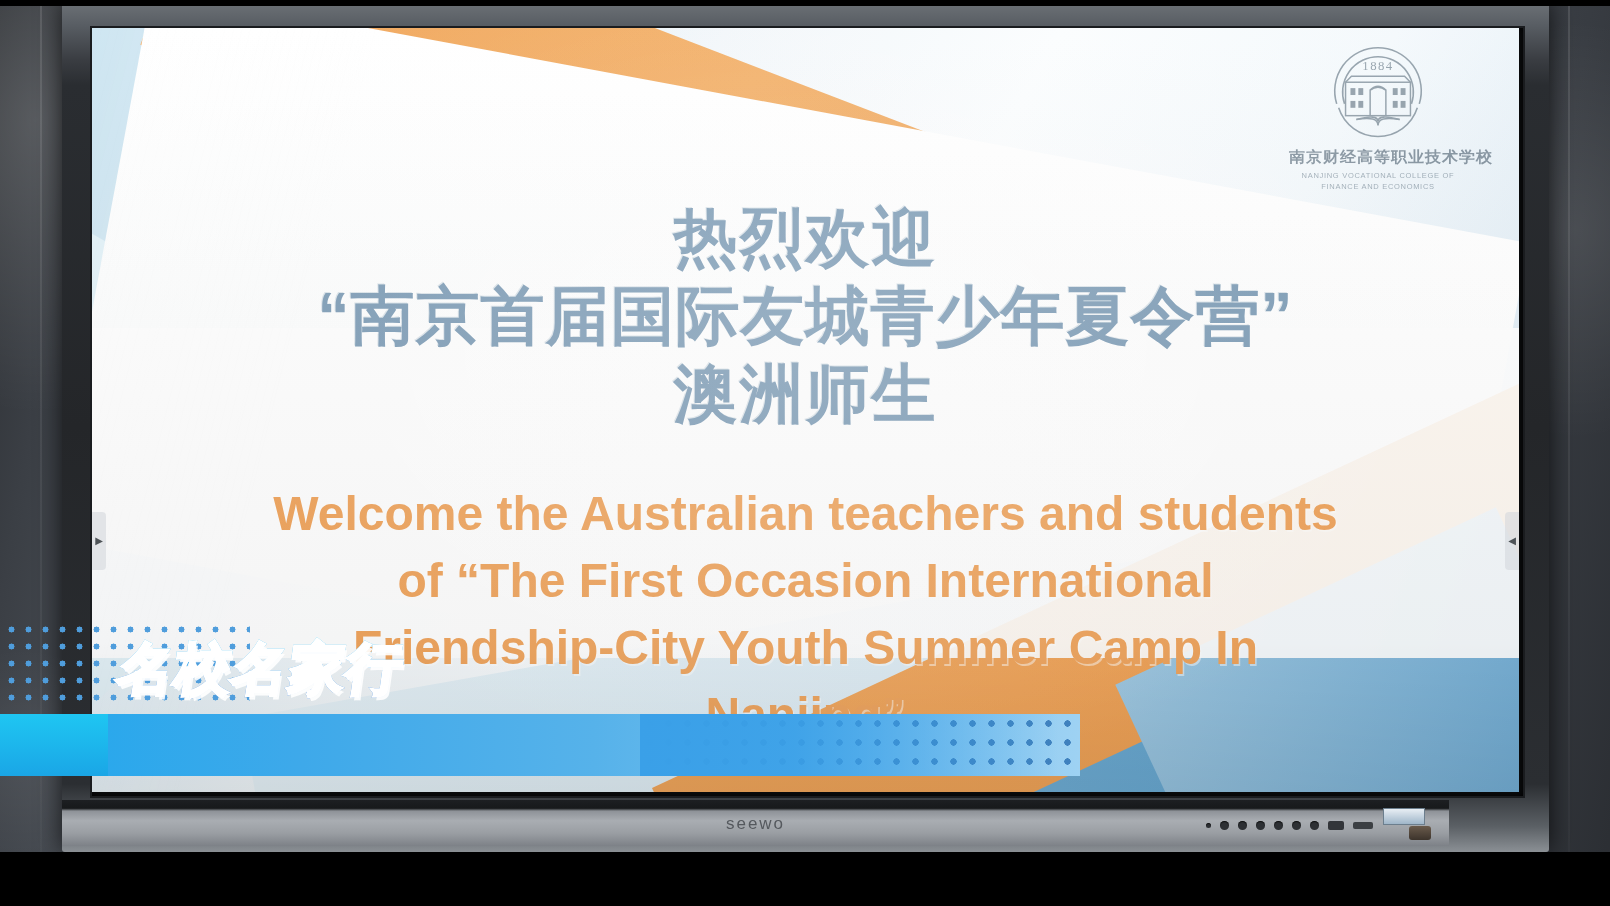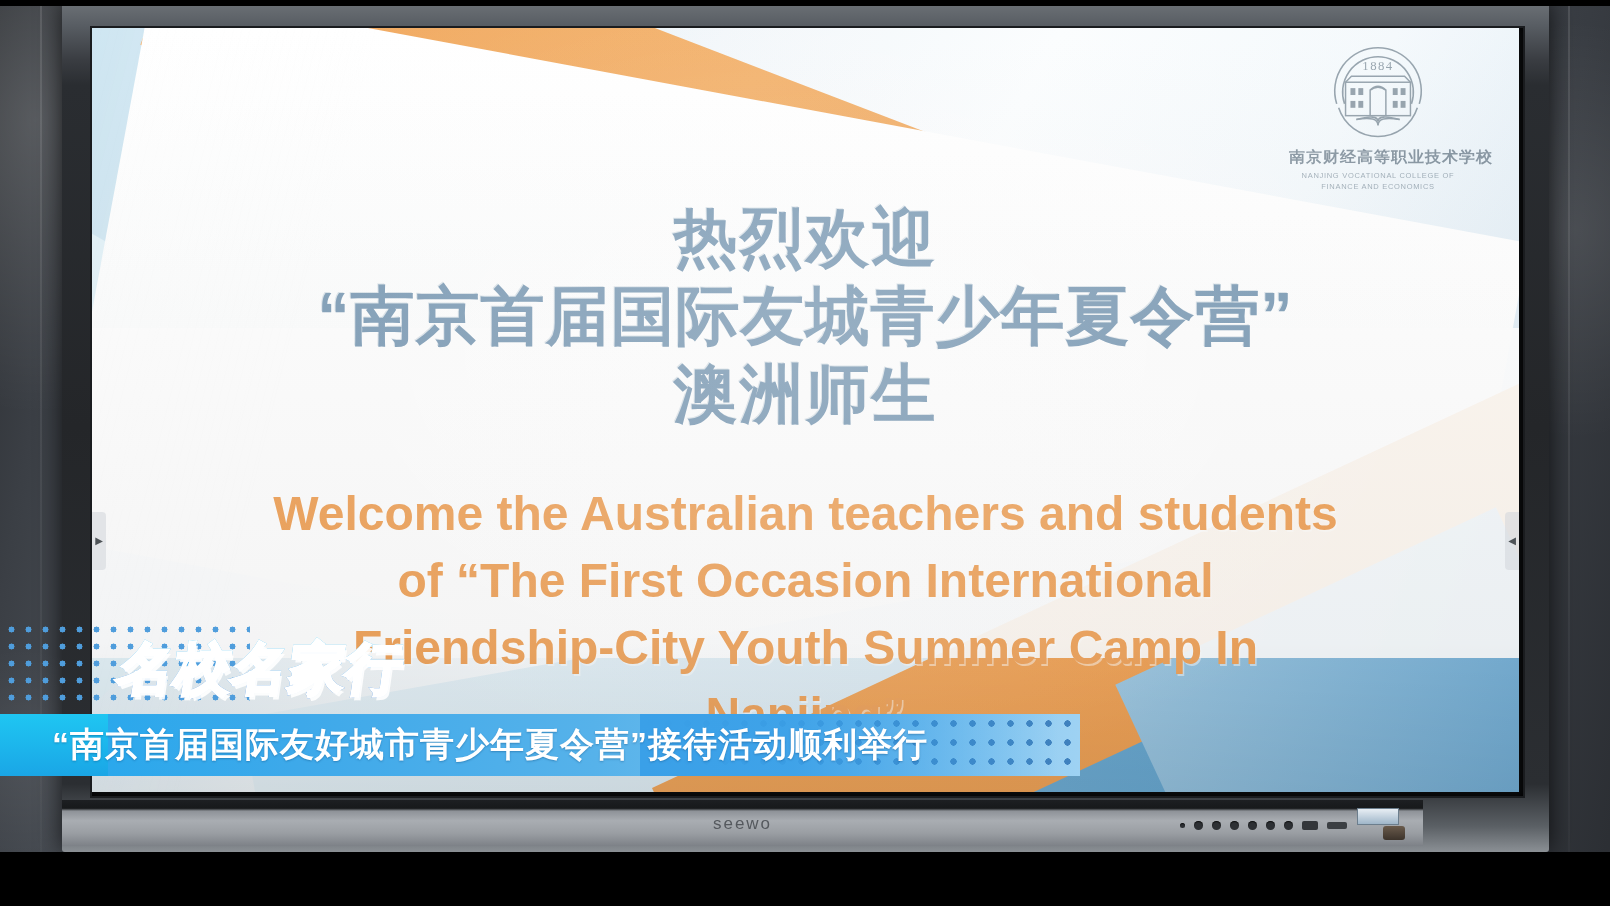--- a/index.html
+++ b/index.html
@@ -65,20 +65,21 @@
     box-shadow: inset 0 0 10px rgba(0,0,0,0.9);
   }
   
   .tv-chin {
     position: absolute;
     left: 0;
     top: 800px;
     width: 1361px;
     height: 46px;
     background: linear-gradient(180deg, #1d1f22 0%, #17191b 18%, #8e9298 24%, #a9adb2 45%, #9a9ea3 72%, #7d8187 100%);
+    padding-left: 26px;
   }
   .seewo-logo {
     position: absolute;
     left: 50%;
     transform: translateX(-50%);
     top: 14px;
     color: #4a4e53;
     font-size: 17px;
     letter-spacing: 2px;
     font-weight: 400;
@@ -502,19 +503,18 @@
     </div>
   </div>
 
   <div class="lower-third">
     <div class="lt-dots"></div>
     <div class="lt-title">名校名家行</div>
     <div class="lt-bar"></div>
     <div class="lt-dots-right"></div>
     <div class="lt-dots-fade"></div>
     <div class="lt-bar-tab"></div>
-    <div class="lt-bar-text">“南京首届国际友好城市青少年夏令营”接待活动顺利举行</div>
   </div>
 
   <div class="black-bars-top" style="top:0; height:6px;"></div>
   <div class="black-bars-bottom" style="bottom:0; height:54px;"></div>
 
 </div>
 
 </body></html>

